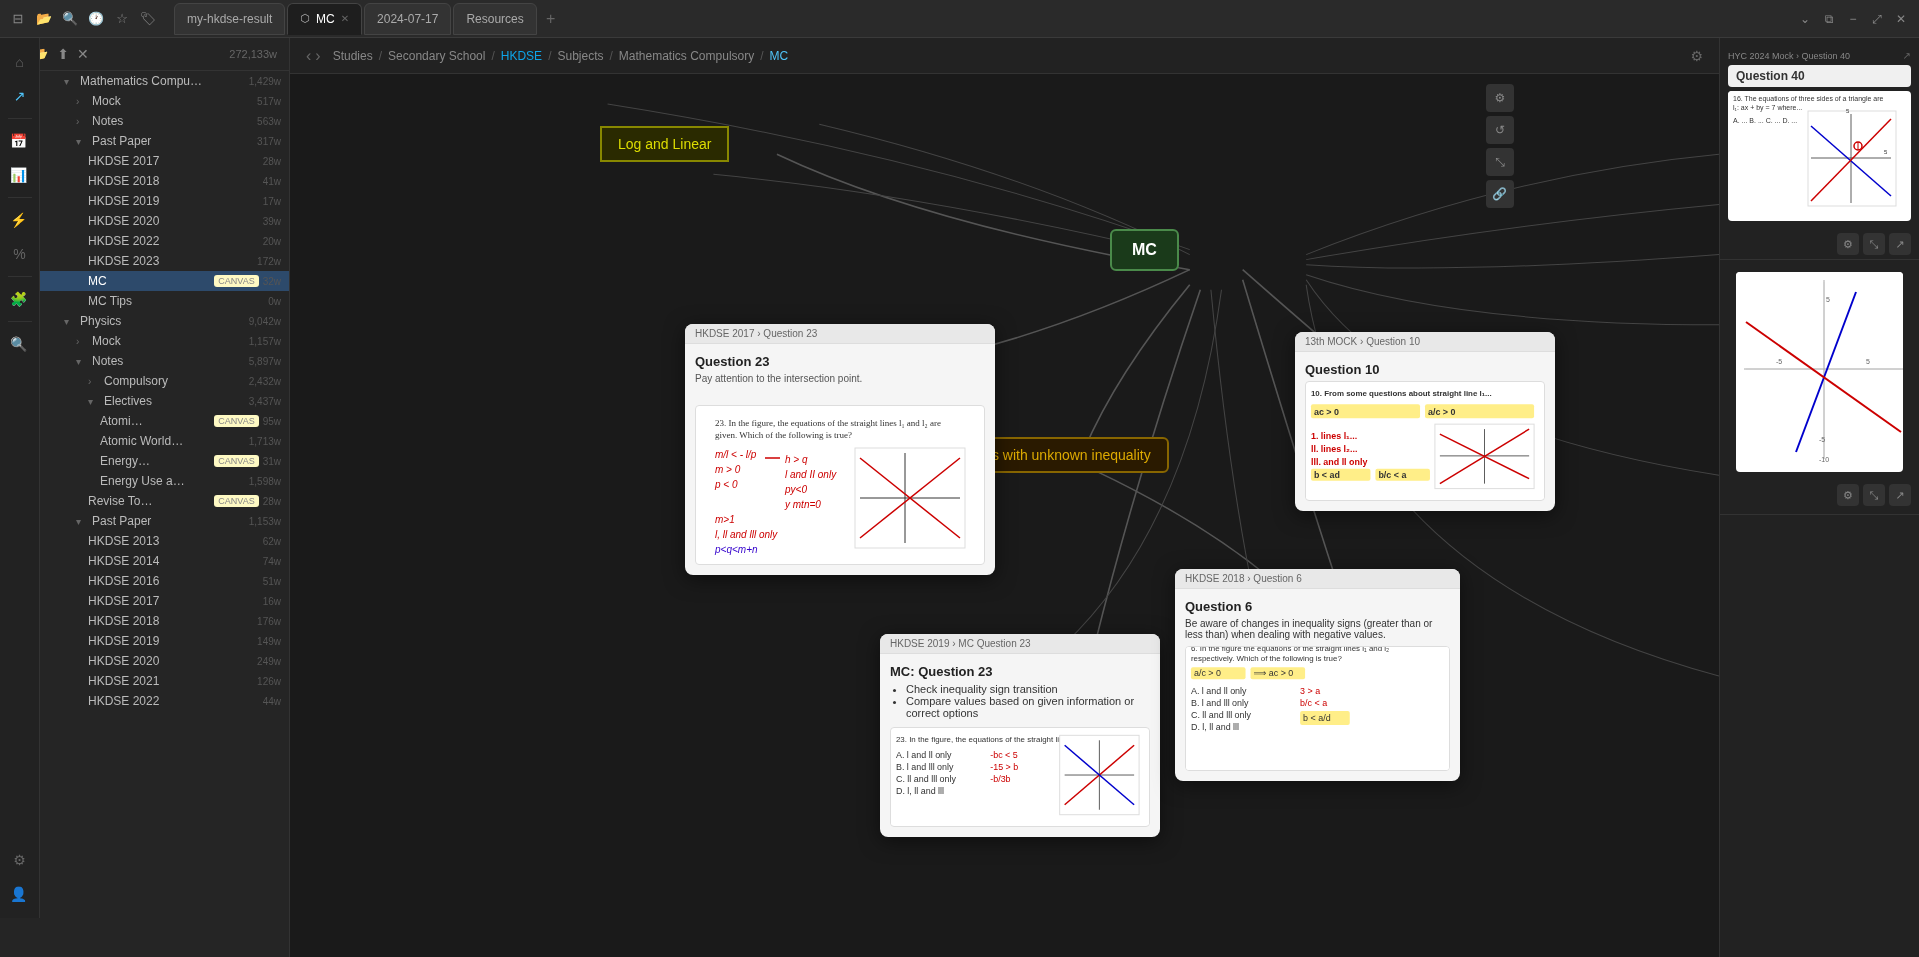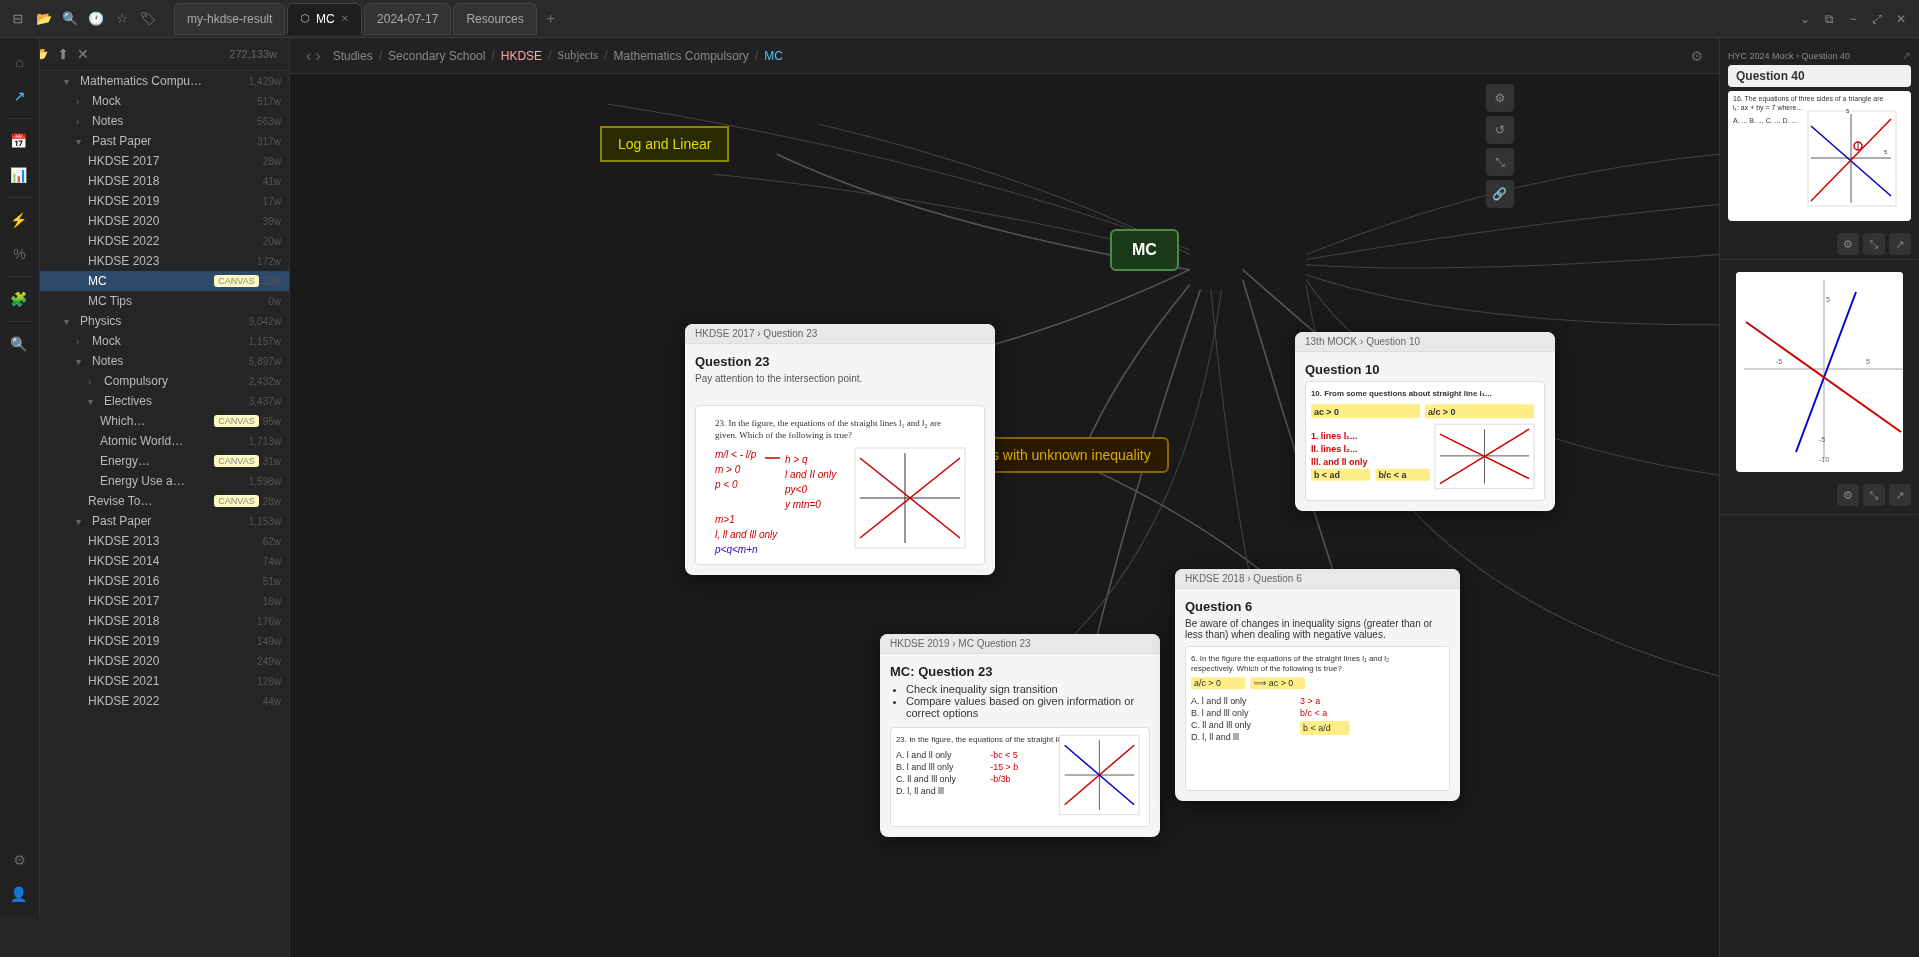--- a/index.html
+++ b/index.html
@@ -443,21 +443,21 @@
         <span class="chevron">›</span>
         <span class="label">Compulsory</span>
         <span class="count">2,432w</span>
       </div>
       <div class="tree-item indent-3">
         <span class="chevron">▾</span>
         <span class="label">Electives</span>
         <span class="count">3,437w</span>
       </div>
       <div class="tree-item indent-4">
-        <span class="label">Which…</span>
+        <span class="label">Atomi…</span>
         <span class="badge">CANVAS</span>
         <span class="count">95w</span>
       </div>
       <div class="tree-item indent-4">
         <span class="label">Atomic World…</span>
         <span class="count">1,713w</span>
       </div>
       <div class="tree-item indent-4">
         <span class="label">Energy…</span>
         <span class="badge">CANVAS</span>
@@ -520,23 +520,23 @@
 
     <div class="breadcrumb">
       <div class="nav-arrows" style="position:relative; top:auto; left:auto; margin-right:8px;">
         <span class="nav-arrow">‹</span>
         <span class="nav-arrow">›</span>
       </div>
       <span style="cursor:pointer; color:#888;">Studies</span>
       <span class="sep">/</span>
       <span style="cursor:pointer; color:#888;">Secondary School</span>
       <span class="sep">/</span>
-      <span style="cursor:pointer; color:#fca5a5;">HKDSE</span>
+      <span style="cursor:pointer; color:#0ea5e9;">HKDSE</span>
       <span class="sep">/</span>
-      <span style="cursor:pointer; color:#888;font-family:Liberation Serif, serif;">Subjects</span>
+      <span style="cursor:pointer; color:#888;">Subjects</span>
       <span class="sep">/</span>
       <span style="cursor:pointer; color:#888;">Mathematics Compulsory</span>
       <span class="sep">/</span>
       <span class="current">MC</span>
       <div class="breadcrumb-right">
         <span class="breadcrumb-icon">⚙</span>
       </div>
     </div>
 
     <div class="canvas-area">
@@ -693,21 +693,21 @@
         </div>
       </div>
 
       <div class="question-card card-q6">
         <div class="card-header">
           <span>HKDSE 2018 › Question 6</span>
         </div>
         <div class="card-body">
           <div class="card-title">Question 6</div>
           <div class="card-subtitle" style="font-size:10px; color:#333; margin-bottom:6px;">Be aware of changes in inequality signs (greater than or less than) when dealing with negative values.</div>
-          <div class="card-image" style="height:145px;">
+          <div class="card-image" style="height:125px;">
             <svg width="265" height="140" viewBox="0 0 265 140">
               <rect width="265" height="140" fill="white"></rect>
               <text x="5" y="12" font-size="8" fill="#333">6. In the figure the equations of the straight lines l₁ and l₂</text>
               <text x="5" y="22" font-size="8" fill="#333">respectively. Which of the following is true?</text>
 
               <rect x="5" y="28" width="55" height="12" fill="#ffee88" rx="2"></rect>
               <text x="8" y="37" font-size="9" fill="#333">a/c &gt; 0</text>
               <rect x="65" y="28" width="55" height="12" fill="#ffee88" rx="2"></rect>
               <text x="68" y="37" font-size="9" fill="#333">⟹ ac &gt; 0</text>
 

